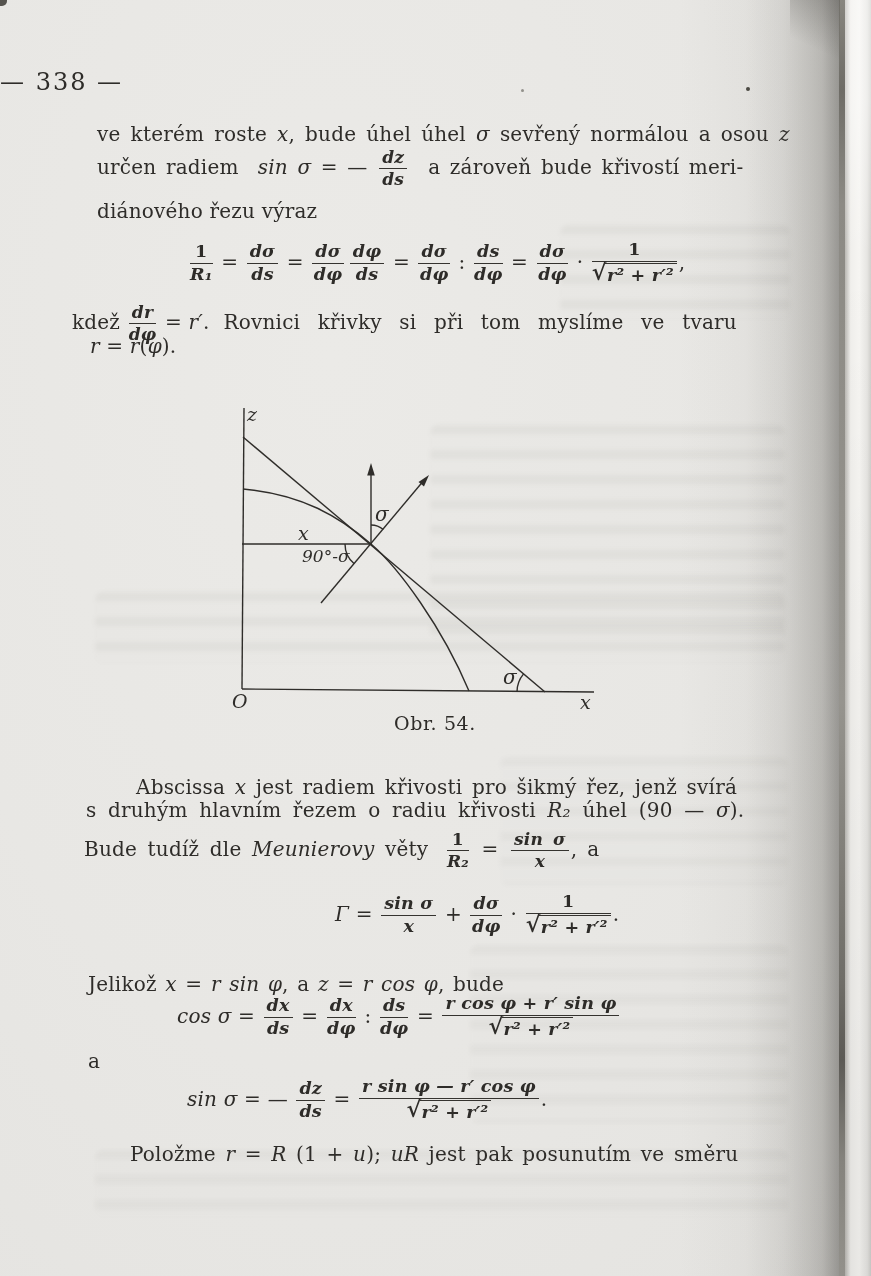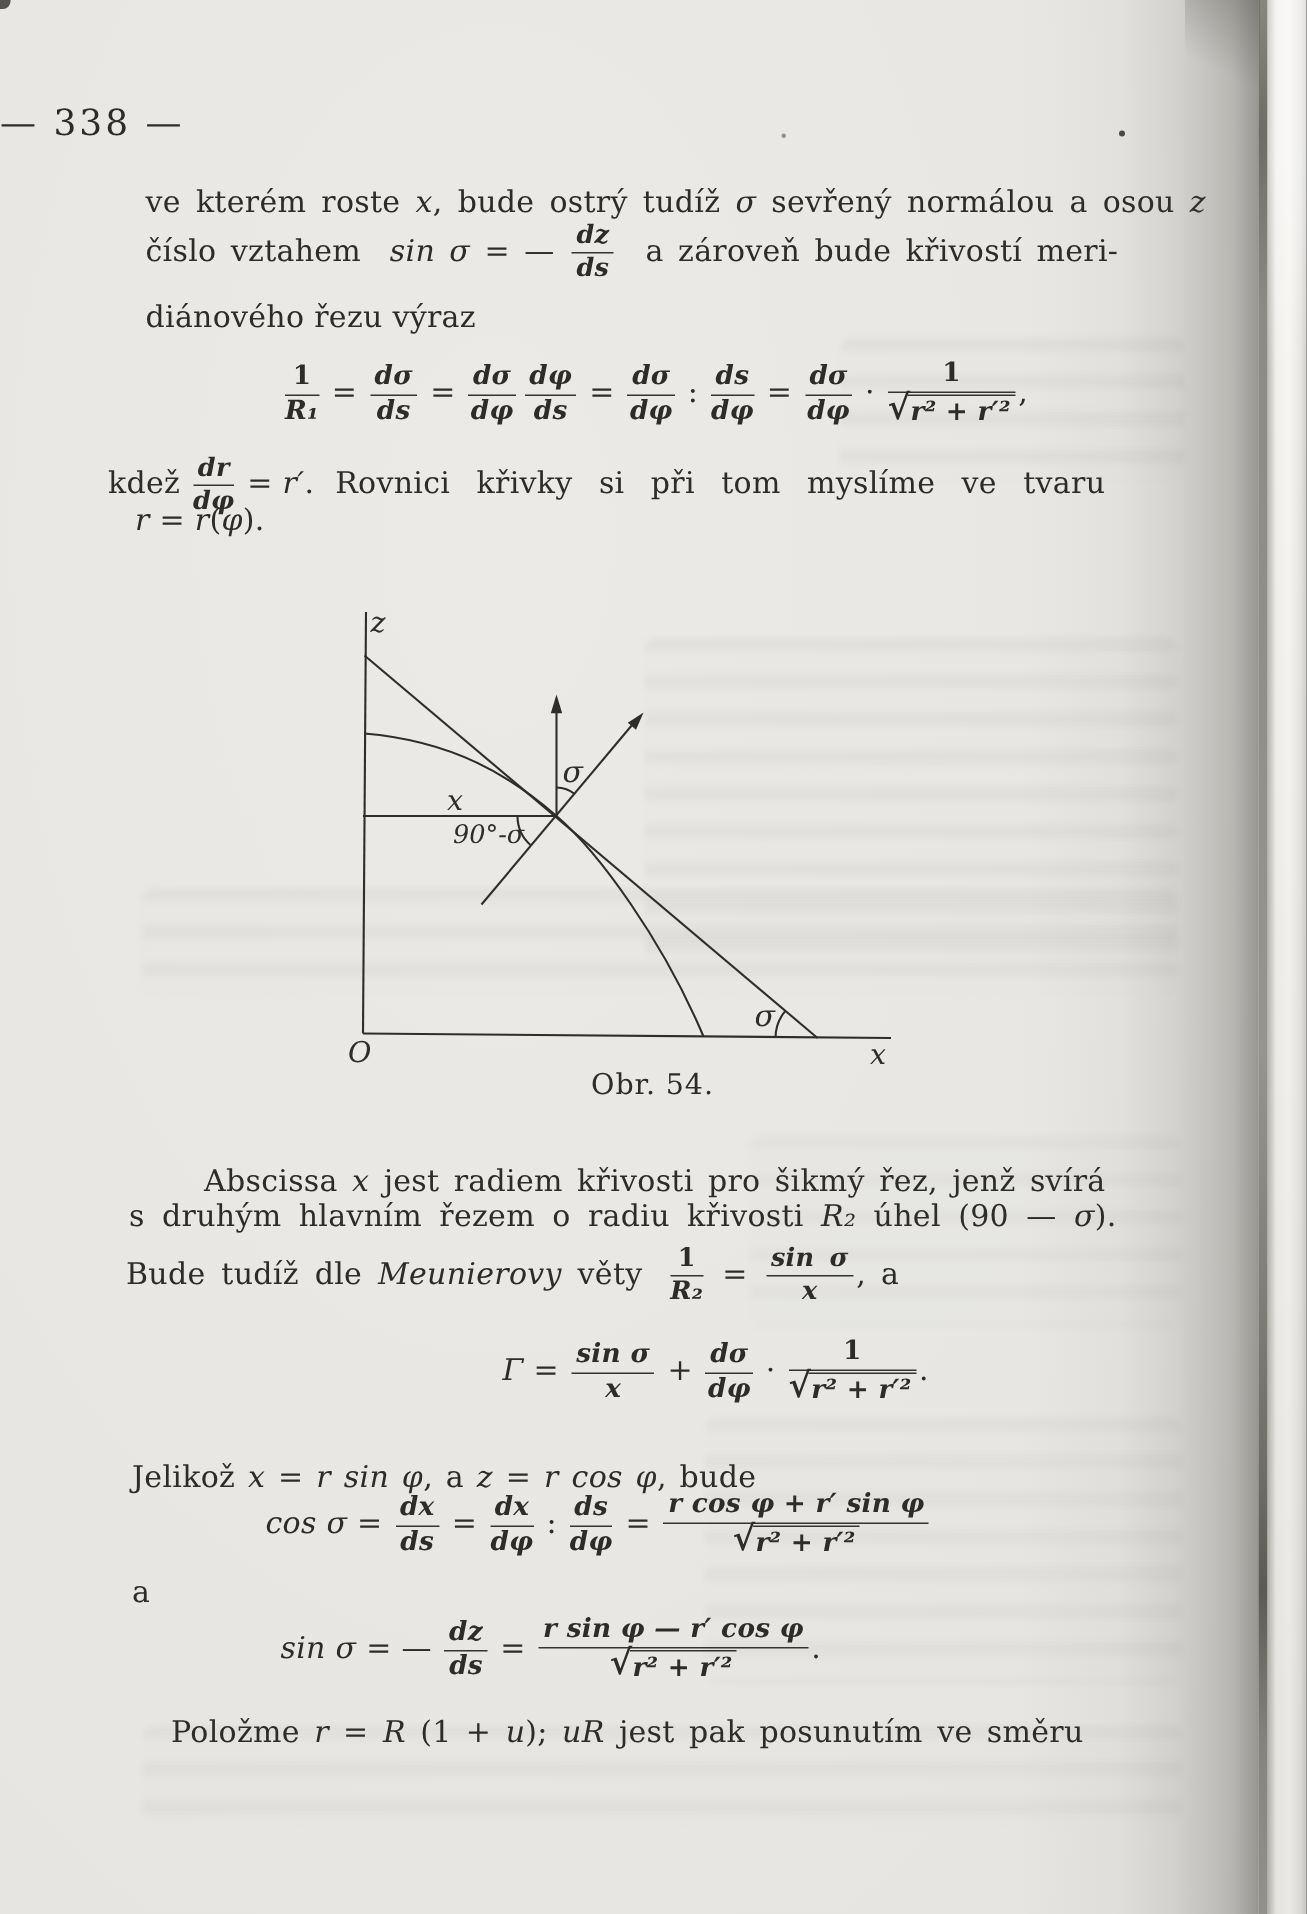--- a/index.html
+++ b/index.html
@@ -50,22 +50,22 @@
 
   <div class="ghost" style="left:560px;top:225px;width:230px;height:95px;"></div>
   <div class="ghost" style="left:430px;top:425px;width:355px;height:215px;"></div>
   <div class="ghost" style="left:95px;top:592px;width:690px;height:72px;"></div>
   <div class="ghost" style="left:500px;top:757px;width:288px;height:128px;opacity:.4;"></div>
   <div class="ghost" style="left:470px;top:945px;width:318px;height:178px;opacity:.45;"></div>
   <div class="ghost" style="left:95px;top:1150px;width:693px;height:68px;opacity:.45;"></div>
 
   <div class="pagenum">— 338 —</div>
 
-  <div class="row" style="left:97px;top:122px;word-spacing:3.5px;"><span class="rm">ve kterém roste </span><span class="it">x</span><span class="rm">, bude ostrý tudíž </span><span class="it">σ</span><span class="rm"> sevřený normálou a osou </span><span class="it">z</span></div>
-  <div class="row" style="left:97px;top:148px;word-spacing:3px;"><span class="rm">číslo vztahem  </span><span class="it">sin σ</span><span class="rm"> = — </span><span class="fr"><span class="n"><span class="it">dz</span></span><span class="d"><span class="it">ds</span></span></span><span class="rm">  a zároveň bude křivostí meri-</span></div>
+  <div class="row" style="left:97px;top:122px;word-spacing:3.5px;"><span class="rm">ve kterém roste </span><span class="it">x</span><span class="rm">, bude úhel úhel </span><span class="it">σ</span><span class="rm"> sevřený normálou a osou </span><span class="it">z</span></div>
+  <div class="row" style="left:97px;top:148px;word-spacing:3px;"><span class="rm">určen radiem  </span><span class="it">sin σ</span><span class="rm"> = — </span><span class="fr"><span class="n"><span class="it">dz</span></span><span class="d"><span class="it">ds</span></span></span><span class="rm">  a zároveň bude křivostí meri-</span></div>
   <div class="row" style="left:97px;top:199px;"><span class="rm">diánového řezu výraz</span></div>
 
   <div class="row disp" style="left:188px;top:240px;"><span class="fr"><span class="n"><span class="rm">1</span></span><span class="d"><span class="it">R₁</span></span></span><span class="rm"> = </span><span class="fr"><span class="n"><span class="it">dσ</span></span><span class="d"><span class="it">ds</span></span></span><span class="rm"> = </span><span class="fr"><span class="n"><span class="it">dσ</span></span><span class="d"><span class="it">dφ</span></span></span><span style="display: inline-block; width: 2px;"></span><span class="fr"><span class="n"><span class="it">dφ</span></span><span class="d"><span class="it">ds</span></span></span><span class="rm"> = </span><span class="fr"><span class="n"><span class="it">dσ</span></span><span class="d"><span class="it">dφ</span></span></span><span class="rm"> : </span><span class="fr"><span class="n"><span class="it">ds</span></span><span class="d"><span class="it">dφ</span></span></span><span class="rm"> = </span><span class="fr"><span class="n"><span class="it">dσ</span></span><span class="d"><span class="it">dφ</span></span></span><span class="rm"> · </span><span class="fr"><span class="n"><span class="rm">1</span></span><span class="d"><span class="sq"><span class="rad">√</span><span class="bar"><span class="it">r² + r′²</span></span></span></span></span><span class="rm">,</span></div>
 
   <div class="row" style="left:72px;top:303px;"><span class="rm">kdež </span><span class="fr"><span class="n"><span class="it">dr</span></span><span class="d"><span class="it">dφ</span></span></span><span class="rm"> = </span><span class="it">r′</span><span class="rm">.</span><span style="display: inline-block; width: 14px;"></span><span class="rm" style="word-spacing: 11px;">Rovnici křivky si při tom myslíme ve tvaru</span></div>
   <div class="row" style="left:90px;top:334px;"><span class="it">r</span><span class="rm"> = </span><span class="it">r</span><span class="rm">(</span><span class="it">φ</span><span class="rm">).</span></div>
 
   <svg class="figure-svg" width="515" height="345" viewBox="180 400 515 345">
     <line x1="244" y1="408" x2="242" y2="689"></line>
     <line x1="242" y1="689" x2="594" y2="692"></line>
@@ -96,21 +96,21 @@
   <div class="row disp" style="left:335px;top:892px;"><span class="it">Γ</span><span class="rm"> = </span><span class="fr"><span class="n"><span class="it">sin σ</span></span><span class="d"><span class="it">x</span></span></span><span class="rm"> + </span><span class="fr"><span class="n"><span class="it">dσ</span></span><span class="d"><span class="it">dφ</span></span></span><span class="rm"> · </span><span class="fr"><span class="n"><span class="rm">1</span></span><span class="d"><span class="sq"><span class="rad">√</span><span class="bar"><span class="it">r² + r′²</span></span></span></span></span><span class="rm">.</span></div>
 
   <div class="row" style="left:88px;top:956px;word-spacing:2px;margin-top:16px;"><span class="rm">Jelikož </span><span class="it">x</span><span class="rm"> = </span><span class="it">r sin φ</span><span class="rm">, a </span><span class="it">z</span><span class="rm"> = </span><span class="it">r cos φ</span><span class="rm">, bude</span></div>
 
   <div class="row disp" style="left:177px;top:994px;"><span class="it">cos σ</span><span class="rm"> = </span><span class="fr"><span class="n"><span class="it">dx</span></span><span class="d"><span class="it">ds</span></span></span><span class="rm"> = </span><span class="fr"><span class="n"><span class="it">dx</span></span><span class="d"><span class="it">dφ</span></span></span><span class="rm"> : </span><span class="fr"><span class="n"><span class="it">ds</span></span><span class="d"><span class="it">dφ</span></span></span><span class="rm"> = </span><span class="fr"><span class="n"><span class="it">r cos φ + r′ sin φ</span></span><span class="d"><span class="sq"><span class="rad">√</span><span class="bar"><span class="it">r² + r′²</span></span></span></span></span></div>
 
   <div class="row" style="left:88px;top:1049px;"><span class="rm">a</span></div>
 
   <div class="row disp" style="left:187px;top:1077px;"><span class="it">sin σ</span><span class="rm"> = — </span><span class="fr"><span class="n"><span class="it">dz</span></span><span class="d"><span class="it">ds</span></span></span><span class="rm"> = </span><span class="fr"><span class="n"><span class="it">r sin φ — r′ cos φ</span></span><span class="d"><span class="sq"><span class="rad">√</span><span class="bar"><span class="it">r² + r′²</span></span></span></span></span><span class="rm">.</span></div>
 
-  <div class="row" style="left:114px;top:1142px;word-spacing:3px;text-align:center;"><span class="rm">Položme </span><span class="it">r</span><span class="rm"> = </span><span class="it">R</span><span class="rm"> (1 + </span><span class="it">u</span><span class="rm">); </span><span class="it">uR</span><span class="rm"> jest pak posunutím ve směru</span></div>
+  <div class="row" style="left:130px;top:1142px;word-spacing:3px;text-align:center;"><span class="rm">Položme </span><span class="it">r</span><span class="rm"> = </span><span class="it">R</span><span class="rm"> (1 + </span><span class="it">u</span><span class="rm">); </span><span class="it">uR</span><span class="rm"> jest pak posunutím ve směru</span></div>
 
   <div class="speck s1"></div>
   <div class="speck s2"></div>
   <div class="corner-notch"></div>
   <div class="edge-shadow"></div>
   <div class="edge-line"></div>
   <div class="next-page"></div>
   <div class="corner-smear"></div>
 
 </div>

